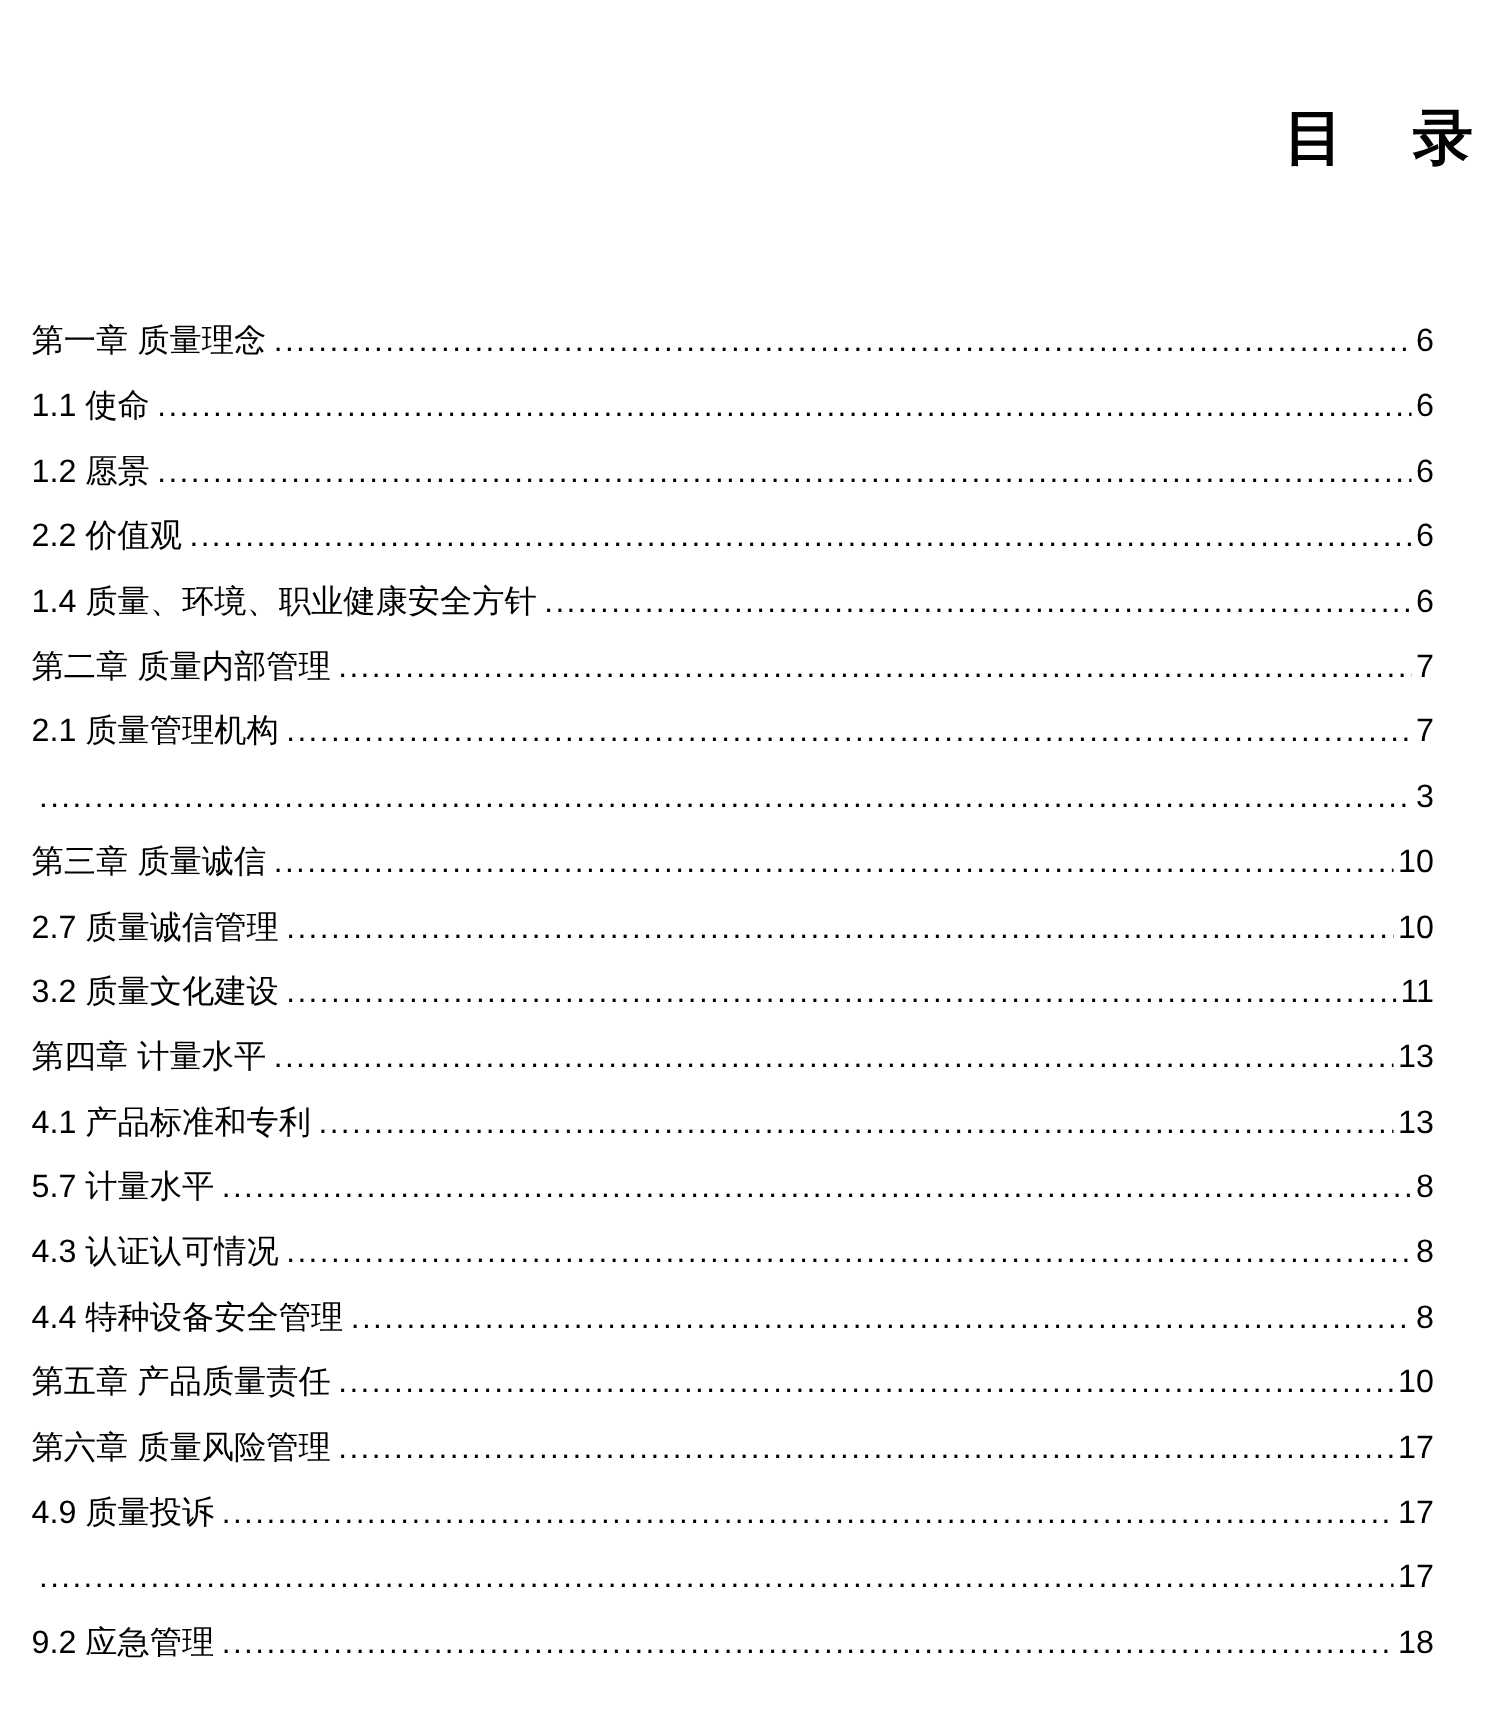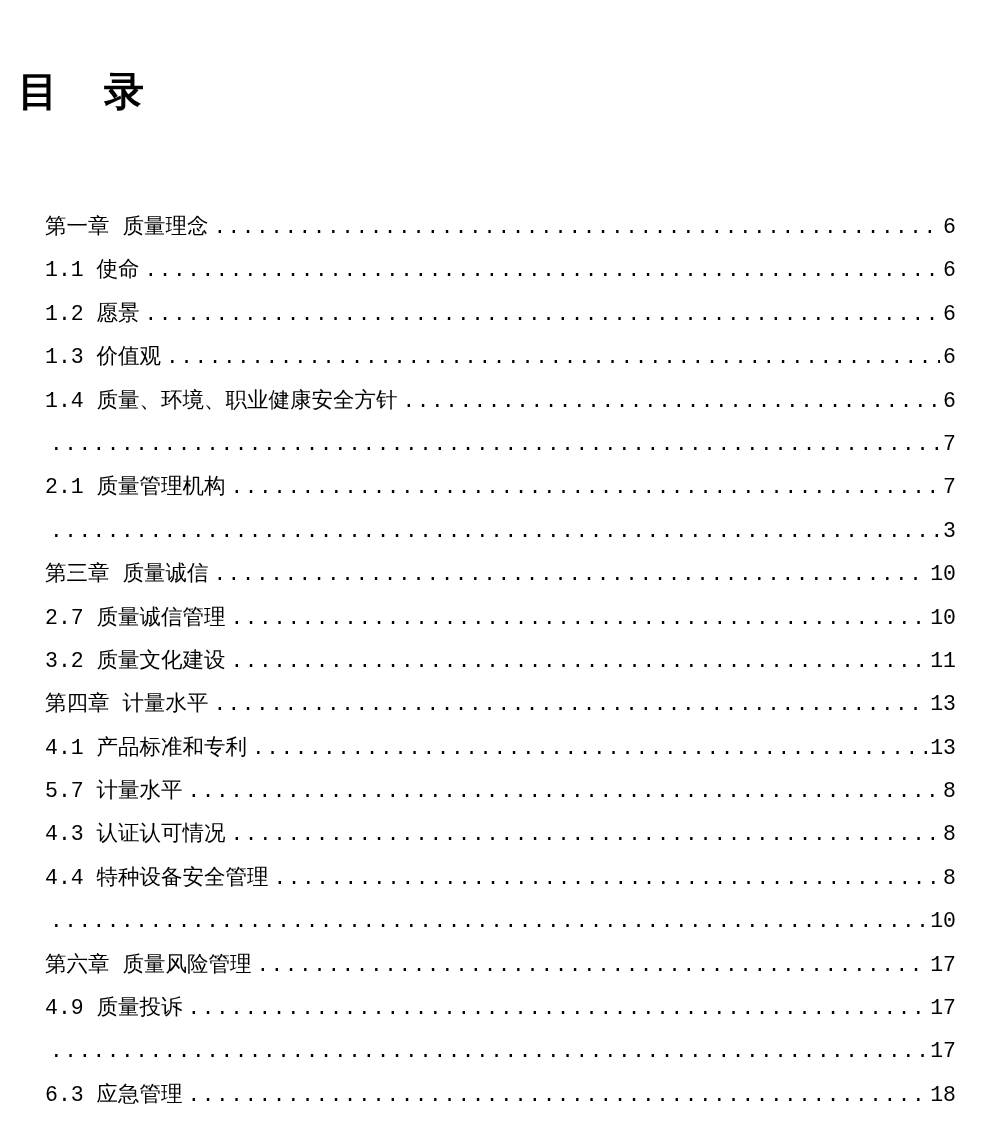--- a/index.html
+++ b/index.html
@@ -16,34 +16,33 @@
   }
   .doc-page {
     width: 1000px;
     height: 1140px;
     background: #ffffff;
     box-sizing: border-box;
   }
   .doc-title {
     margin: 0;
     padding-top: 68px;
-    text-align: left;
+    text-align: right;
     font-family: "Liberation Serif", "DejaVu Serif", serif;
     font-weight: bold;
     font-size: 40px;
     line-height: 1.2;
     letter-spacing: 0.45em;
     text-indent: 0.45em; 
     color: #000000;
   }
   .toc-list {
     margin-top: 90px;
-    padding-left: 45px;
+    padding-left: 21px;
     padding-right: 44px;
-    font-family: Liberation Mono, monospace;
   }
   .toc-row {
     display: flex;
     align-items: baseline;
     height: 43.4px;
     line-height: 43.4px;
     font-size: 21.5px;
     white-space: nowrap;
     cursor: pointer;
   }
@@ -87,32 +86,33 @@
     <span class="toc-page">6</span>
   </div>
 
   <div class="toc-row level-2">
     <span class="toc-label">1.2 愿景</span>
     <span class="toc-dots"></span>
     <span class="toc-page">6</span>
   </div>
 
   <div class="toc-row level-2">
-    <span class="toc-label">1.3 价值观</span>
+    <span class="toc-label">2.2 价值观</span>
     <span class="toc-dots"></span>
     <span class="toc-page">6</span>
   </div>
 
   <div class="toc-row level-2">
     <span class="toc-label">1.4 质量、环境、职业健康安全方针</span>
     <span class="toc-dots"></span>
     <span class="toc-page">6</span>
   </div>
 
   <div class="toc-row level-1">
+    <span class="toc-label">第二章 质量内部管理</span>
     <span class="toc-dots"></span>
     <span class="toc-page">7</span>
   </div>
 
   <div class="toc-row level-2">
     <span class="toc-label">2.1 质量管理机构</span>
     <span class="toc-dots"></span>
     <span class="toc-page">7</span>
   </div>
 
@@ -163,20 +163,21 @@
     <span class="toc-page">8</span>
   </div>
 
   <div class="toc-row level-2">
     <span class="toc-label">4.4 特种设备安全管理</span>
     <span class="toc-dots"></span>
     <span class="toc-page">8</span>
   </div>
 
   <div class="toc-row level-1">
+    <span class="toc-label">第五章 产品质量责任</span>
     <span class="toc-dots"></span>
     <span class="toc-page">10</span>
   </div>
 
   <div class="toc-row level-1">
     <span class="toc-label">第六章 质量风险管理</span>
     <span class="toc-dots"></span>
     <span class="toc-page">17</span>
   </div>
 
@@ -185,18 +186,18 @@
     <span class="toc-dots"></span>
     <span class="toc-page">17</span>
   </div>
 
   <div class="toc-row level-2">
     <span class="toc-dots"></span>
     <span class="toc-page">17</span>
   </div>
 
   <div class="toc-row level-2">
-    <span class="toc-label">6.3 应急管理</span>
+    <span class="toc-label">9.2 应急管理</span>
     <span class="toc-dots"></span>
     <span class="toc-page">18</span>
   </div>
 </div>
 </div>
 
 </body></html>

